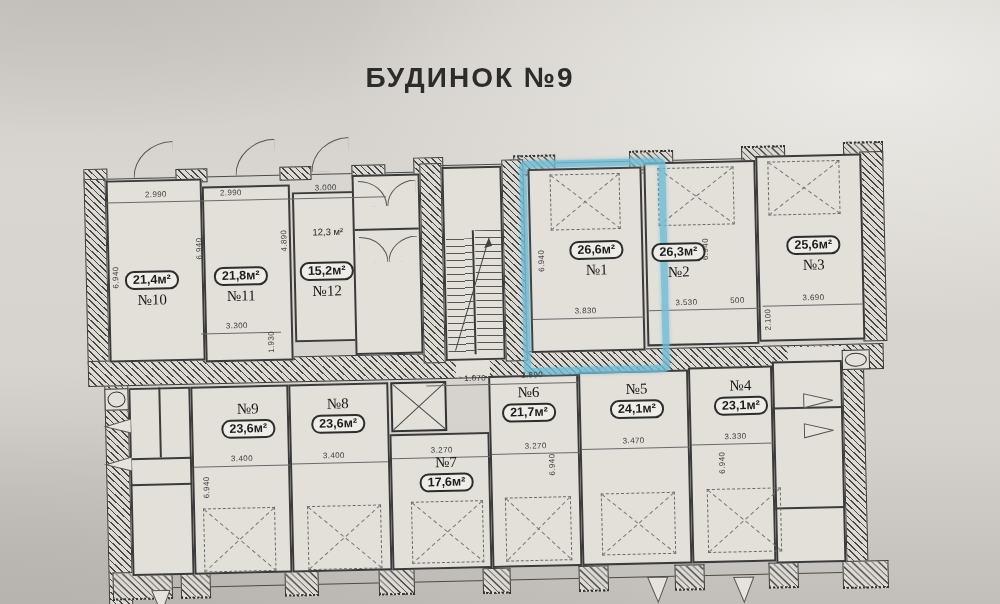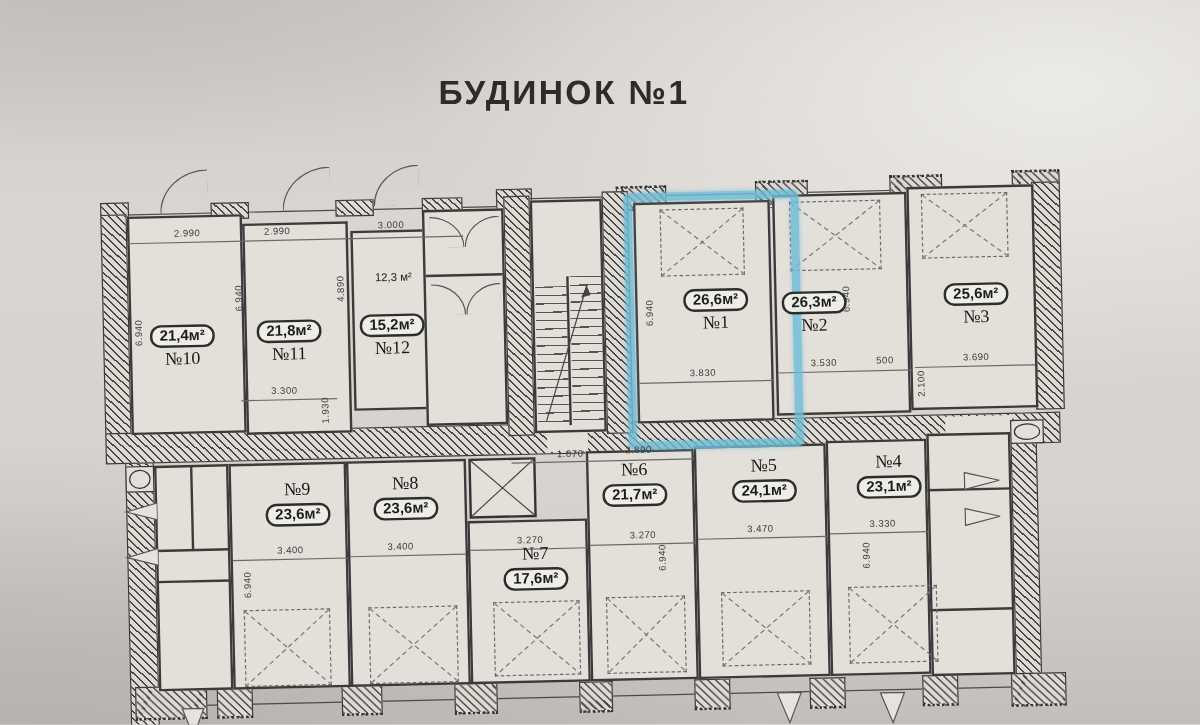--- a/index.html
+++ b/index.html
@@ -45,21 +45,21 @@
     box-shadow:0 0 3px 1px rgba(111,188,214,0.45), inset 0 0 3px 1px rgba(111,188,214,0.4);z-index:4;}
   .vent{position:absolute;border:1.5px solid #333;background:#e3e0da;box-sizing:border-box;}
   .vent::after{content:"";position:absolute;inset:2px;border:1.2px solid #333;border-radius:50%;}
   .leaf{position:absolute;}
   .iwall{position:absolute;background:#3b3b3b;}
 </style>
 </head>
 <body>
 
 <div class="photo">
-  <div class="title">БУДИНОК №1</div>
+  <div class="title">БУДИНОК №9</div>
 
   <div class="plan">
 
     <div class="line" style="left:0px;top:36px;width:340px;height:1px"></div>
     <div class="wall" style="left:0px;top:26px;width:24px;height:18px"></div>
     <div class="wall" style="left:92px;top:28px;width:32px;height:14px"></div>
     <div class="wall" style="left:196px;top:28px;width:32px;height:14px"></div>
     <div class="wall" style="left:268px;top:28px;width:34px;height:14px"></div>
     <div class="wall" style="left:330px;top:22px;width:30px;height:18px"></div>
 

